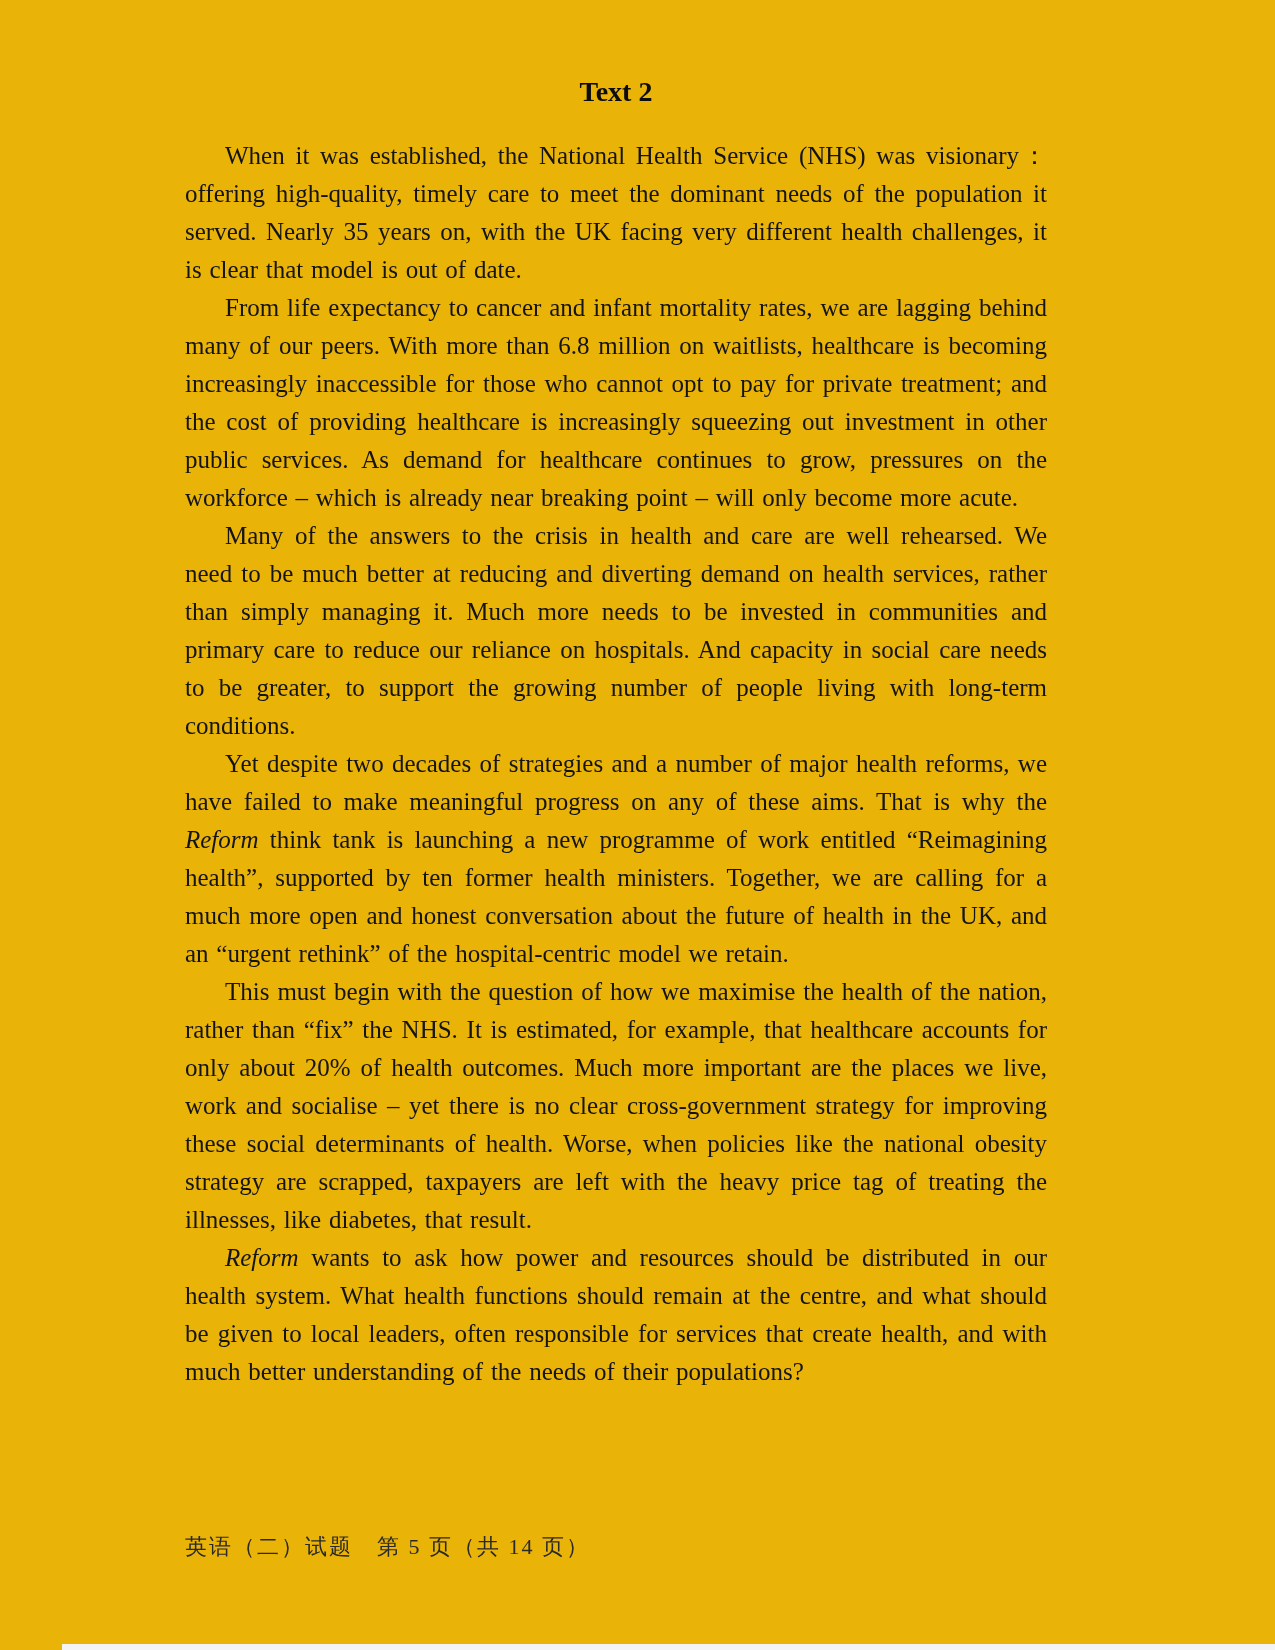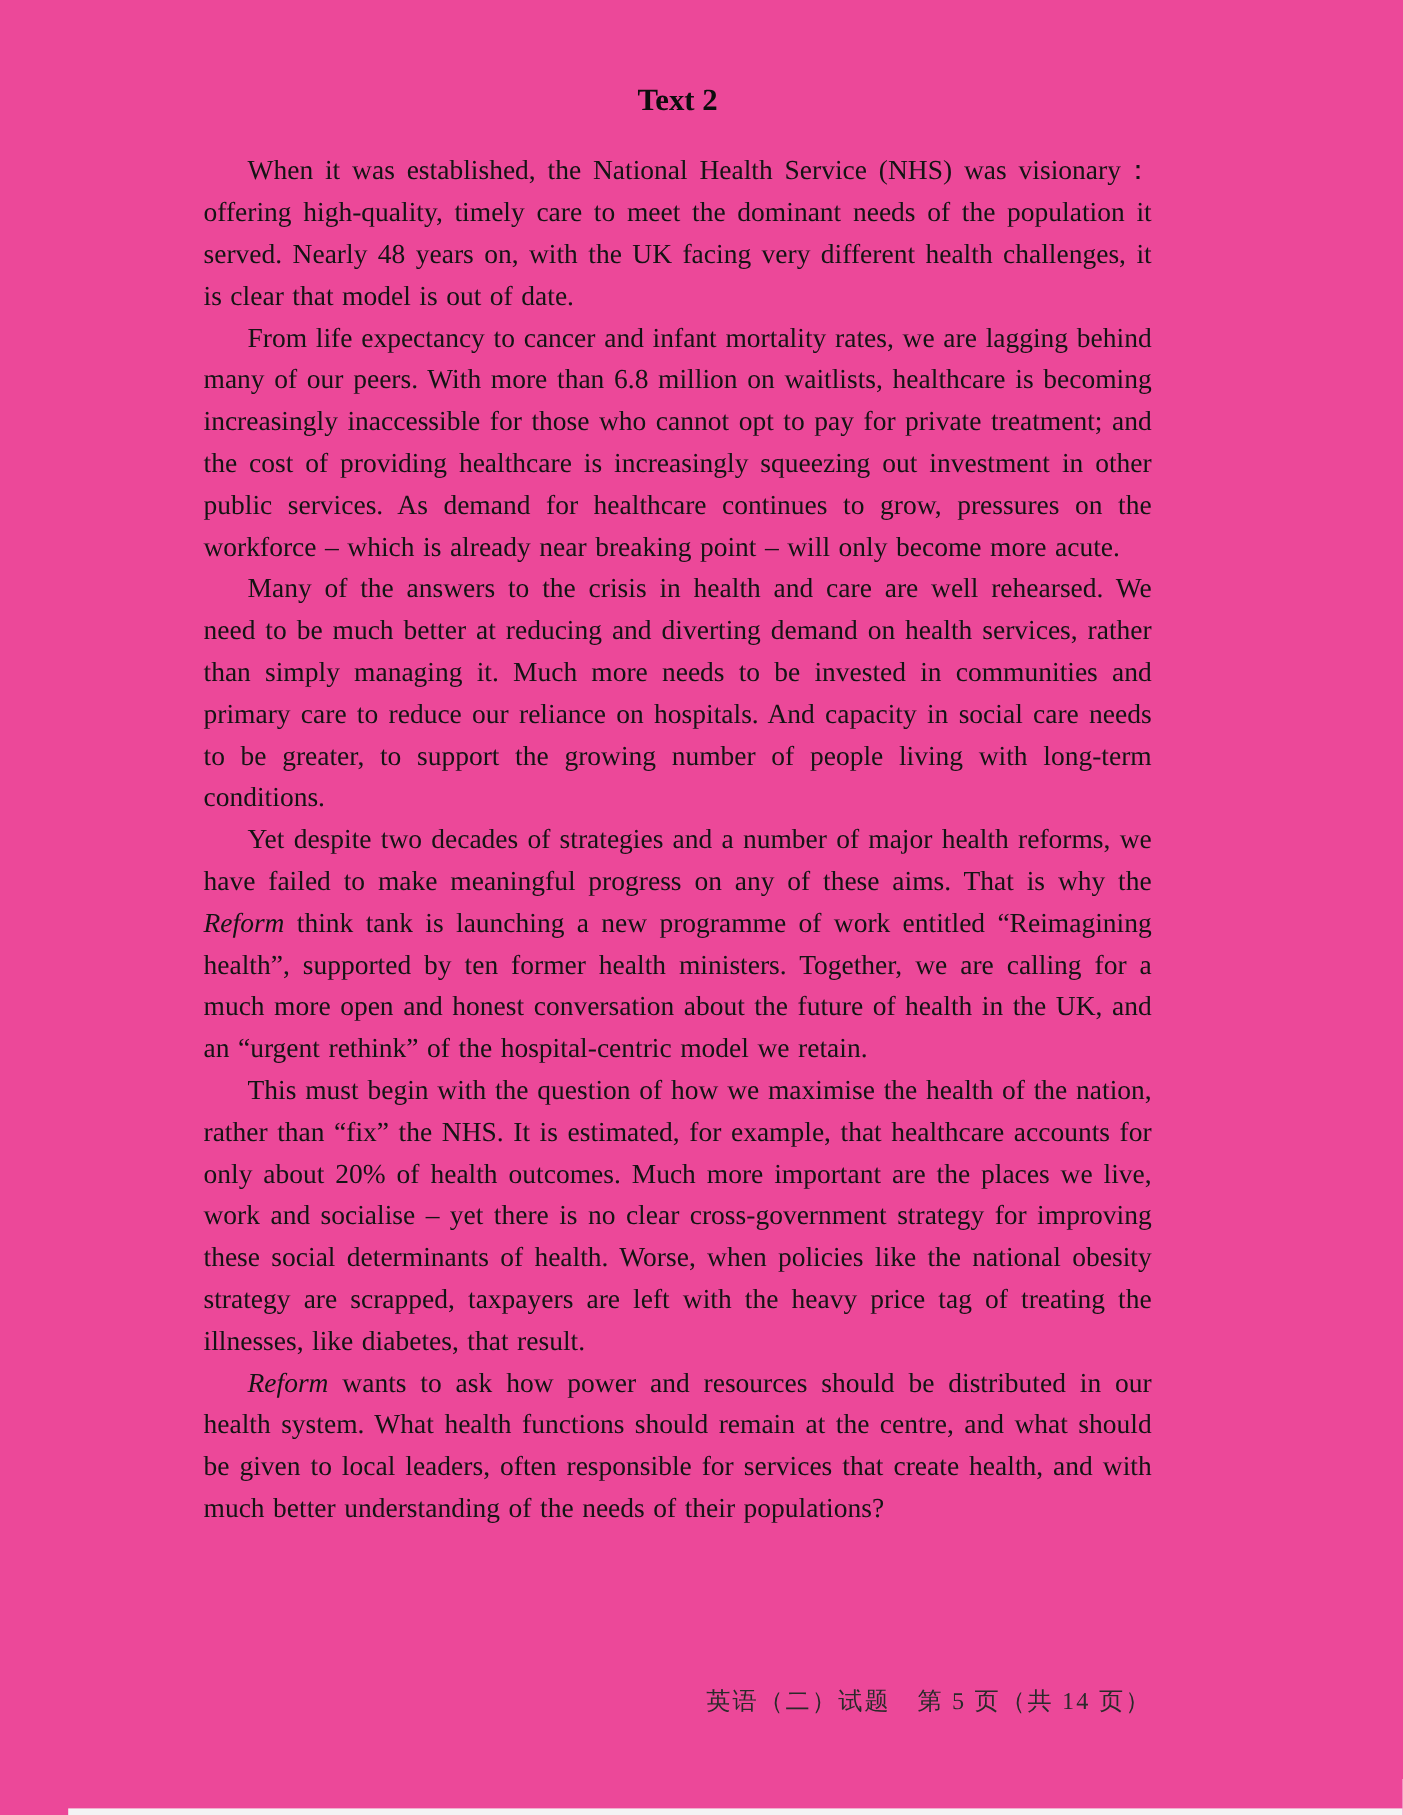--- a/index.html
+++ b/index.html
@@ -11,21 +11,21 @@
     width: 1275px;
     height: 1650px;
     position: relative;
     font-family: "Liberation Serif", serif;
     color: #111111;
     overflow: hidden;
   }
   .page {
     position: absolute;
     inset: 0;
-    background: #ec4899;
+    background: #eab308;
   }
   .title {
     position: absolute;
     top: 76px;
     left: 185px;
     width: 862px;
     margin: 0;
     text-align: center;
     font-size: 28px;
     font-weight: bold;
@@ -48,42 +48,42 @@
   }
   .italic {
     font-style: italic;
     margin-top: 36px;
   }
   .footer {
     position: absolute;
     top: 1532px;
     left: 185px;
     width: 862px;
-    text-align: right;
+    text-align: left;
     font-size: 22px;
     letter-spacing: 2px;
     color: #2a2a2a;
     font-family: "Liberation Serif", serif;
   }
   .scan-edge {
     position: absolute;
     bottom: 0;
     left: 62px;
     right: 0;
     height: 6px;
     background: #f4f4f4;
   }
 </style>
 </head>
 <body>
 
 <div class="page">
   <h1 class="title">Text 2</h1>
   <div class="article" id="article-body">
-      <p class="para"><span>When it was established, the National Health Service (NHS) was visionary：offering high-quality, timely care to meet the dominant needs of the population it served. Nearly 48 years on, with the UK facing very different health challenges, it is clear that model is out of date.</span></p>
+      <p class="para"><span>When it was established, the National Health Service (NHS) was visionary：offering high-quality, timely care to meet the dominant needs of the population it served. Nearly 35 years on, with the UK facing very different health challenges, it is clear that model is out of date.</span></p>
       <p class="para"><span>From life expectancy to cancer and infant mortality rates, we are lagging behind many of our peers. With more than 6.8 million on waitlists, healthcare is becoming increasingly inaccessible for those who cannot opt to pay for private treatment; and the cost of providing healthcare is increasingly squeezing out investment in other public services. As demand for healthcare continues to grow, pressures on the workforce – which is already near breaking point – will only become more acute.</span></p>
       <p class="para"><span>Many of the answers to the crisis in health and care are well rehearsed. We need to be much better at reducing and diverting demand on health services, rather than simply managing it. Much more needs to be invested in communities and primary care to reduce our reliance on hospitals. And capacity in social care needs to be greater, to support the growing number of people living with long-term conditions.</span></p>
       <p class="para"><span>Yet despite two decades of strategies and a number of major health reforms, we have failed to make meaningful progress on any of these aims. That is why the </span><span class="italic">Reform</span><span> think tank is launching a new programme of work entitled “Reimagining health”, supported by ten former health ministers. Together, we are calling for a much more open and honest conversation about the future of health in the UK, and an “urgent rethink” of the hospital-centric model we retain.</span></p>
       <p class="para"><span>This must begin with the question of how we maximise the health of the nation, rather than “fix” the NHS. It is estimated, for example, that healthcare accounts for only about 20% of health outcomes. Much more important are the places we live, work and socialise – yet there is no clear cross-government strategy for improving these social determinants of health. Worse, when policies like the national obesity strategy are scrapped, taxpayers are left with the heavy price tag of treating the illnesses, like diabetes, that result.</span></p>
       <p class="para"><span class="italic">Reform</span><span> wants to ask how power and resources should be distributed in our health system. What health functions should remain at the centre, and what should be given to local leaders, often responsible for services that create health, and with much better understanding of the needs of their populations?</span></p>
     </div>
   <div class="footer">英语（二）试题　第 5 页（共 14 页）</div>
   <div class="scan-edge"></div>
 </div>
 

